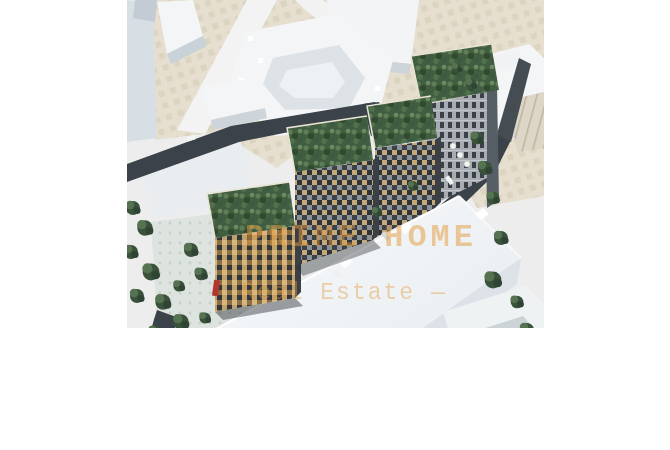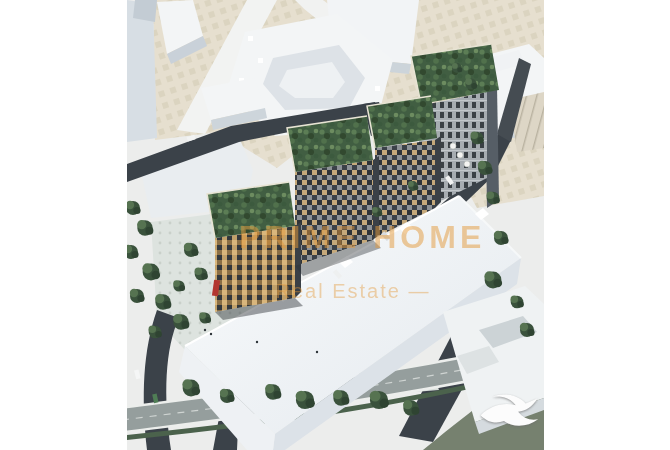--- a/index.html
+++ b/index.html
@@ -1,25 +1,25 @@
 <!DOCTYPE html>
 <html style="--pal-page-bg: #ffffff; --pal-scene-bg: #ecedec; --pal-terrain-beige: #e6dfcf; --pal-road-dark: #3b4249; --pal-road-light: #959e9d; --pal-tree-green: #3a523c; --pal-roof-green: #415e42; --pal-facade-tan: #c5a97b; --pal-facade-dark: #2e3338; --pal-building-white: #f3f5f6; --pal-watermark-orange: #e49a3c; --pal-logo-white: #fcfcfc; --pal-accent-red: #b23630;"><head>
 <meta charset="utf-8">
 <style>
   html,body{margin:0;padding:0;background:#ffffff;}
-  .canvas{position:relative;width:670px;height:450px;margin:0;overflow:hidden;
-          background:var(--pal-page-bg,#ffffff);font-family:Liberation Sans, sans-serif;}
+  .canvas{position:relative;width:670px;height:328px;margin:0;overflow:hidden;
+          background:var(--pal-page-bg,#ffffff);font-family:Liberation Mono, monospace;}
   .photo{position:absolute;left:127px;top:0;width:417px;height:450px;}
   .photo svg{display:block;width:417px;height:450px;}
   
   .wm1{position:absolute;left:112px;top:219px;width:244px;text-align:center;
        font-size:32px;font-weight:700;letter-spacing:4px;
        color:var(--pal-watermark-orange,#e49a3c);opacity:.5;white-space:nowrap;}
-  .wm2{position:absolute;left:120px;top:280px;width:212px;text-align:center;
-       font-size:20px;font-weight:400;letter-spacing:2px;
+  .wm2{position:absolute;left:111px;top:280px;width:212px;text-align:center;
+       font-size:23px;font-weight:400;letter-spacing:2px;
        color:var(--pal-watermark-orange,#e49a3c);opacity:.42;white-space:nowrap;}
   
   .logo{position:absolute;left:479px;top:393px;display:flex;align-items:center;}
   .logo .bird{width:60px;height:36px;margin-right:-7px;
               filter:drop-shadow(0 1px 1px rgba(110,110,110,.7));}
   .logo-text{font-size:24px;font-weight:700;letter-spacing:0;
              color:var(--pal-logo-white,#fcfcfc);
              text-shadow:0 1px 2px rgba(110,110,110,.85),0 0 1px rgba(130,130,130,.9);}
 </style>
 </head>

